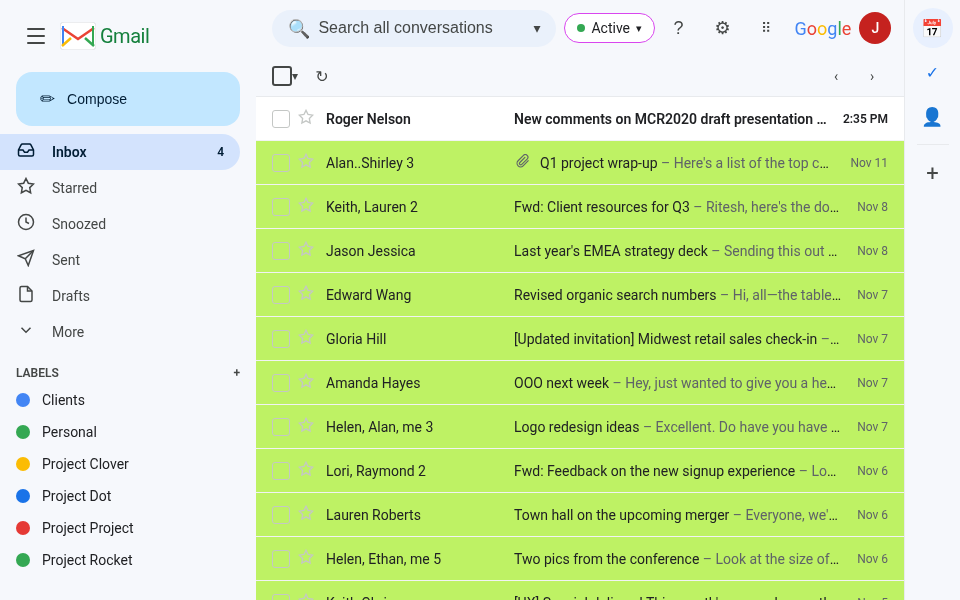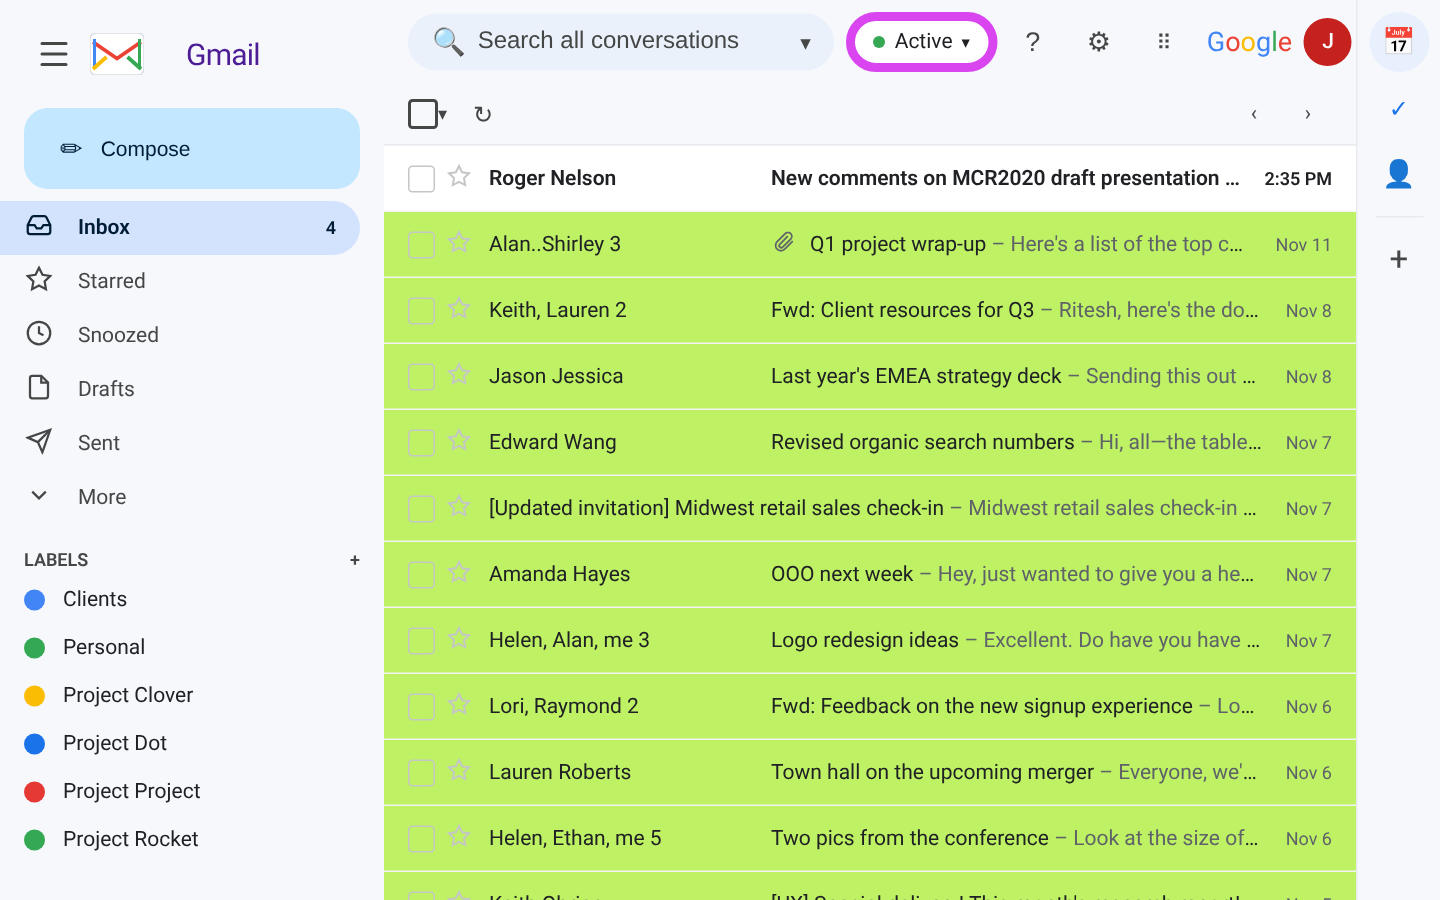--- a/index.html
+++ b/index.html
@@ -34,21 +34,21 @@
     .topbar { display: flex; align-items: center; padding: 8px 16px; gap: 8px; background: #f6f8fc; flex-shrink: 0; }
     .search-box { flex: 1; display: flex; align-items: center; background: #eaf1fb; border-radius: 24px; padding: 8px 16px; gap: 8px; max-width: 720px; }
     .search-input { border: none; background: transparent; outline: none; flex: 1; font-size: 16px; color: #202124; }
     .search-input::placeholder { color: #444746; }
     .search-icon-svg { color: #444746; font-size: 18px; }
     .dropdown-arrow { color: #444746; cursor: pointer; margin-left: auto; }
 
     .topbar-actions { display: flex; align-items: center; gap: 4px; margin-left: auto; }
     .topbar-btn { width: 40px; height: 40px; border-radius: 50%; display: flex; align-items: center; justify-content: center; cursor: pointer; border: none; background: transparent; color: #444746; font-size: 18px; }
 
-    .active-badge { display: flex; align-items: center; gap: 6px; background: white; border: 6px solid #d946ef; border-radius: 20px; padding: 6px 12px; cursor: pointer; font-size: 14px; }
+    .active-badge { display: flex; align-items: center; gap: 6px; background: white; border: 1px solid #d946ef; border-radius: 20px; padding: 6px 12px; cursor: pointer; font-size: 14px; }
     .active-dot { width: 8px; height: 8px; background: #34a853; border-radius: 50%; }
     .avatar { width: 32px; height: 32px; border-radius: 50%; background: #c5221f; display: flex; align-items: center; justify-content: center; color: white; font-size: 14px; font-weight: 500; cursor: pointer; }
 
     
     .email-list-header { display: flex; align-items: center; padding: 4px 16px; border-bottom: 1px solid #e8eaed; gap: 8px; flex-shrink: 0; }
     .checkbox-area { display: flex; align-items: center; gap: 2px; }
     .check-btn { width: 20px; height: 20px; border: 2px solid #444746; border-radius: 3px; cursor: pointer; background: transparent; display: inline-block; }
     .arrow-down { cursor: pointer; color: #444746; font-size: 12px; margin-left: -2px; }
     .refresh-btn { width: 32px; height: 32px; display: flex; align-items: center; justify-content: center; cursor: pointer; border-radius: 50%; color: #444746; font-size: 16px; }
     .nav-arrows { display: flex; margin-left: auto; gap: 4px; }
@@ -94,21 +94,21 @@
     <div class="gmail-logo">
       <svg class="gmail-m" viewBox="0 0 36 28">
         <path d="M0 4C0 1.8 1.8 0 4 0h28c2.2 0 4 1.8 4 4v20c0 2.2-1.8 4-4 4H4c-2.2 0-4-1.8-4-4V4z" fill="#fff" stroke="#dadce0" stroke-width="1"></path>
         <path d="M2 6l16 11L34 6" stroke="#ea4335" stroke-width="2.5" fill="none"></path>
         <path d="M2 6v16h32V6L18 17 2 6z" fill="none"></path>
         <rect x="2" y="4" width="2" height="20" fill="#4285f4"></rect>
         <rect x="32" y="4" width="2" height="20" fill="#34a853"></rect>
         <path d="M2 24l9-8" stroke="#fbbc04" stroke-width="2.5" fill="none"></path>
         <path d="M34 24l-9-8" stroke="#34a853" stroke-width="2.5" fill="none"></path>
       </svg>
-      <span style="font-size:20px; color:#4c1d95; font-weight:400; letter-spacing:-0.5px;margin-left:24px;">Gmail</span>
+      <span style="font-size:20px; color:#15803d; font-weight:400; letter-spacing:-0.5px;">Gmail</span>
     </div>
   </div>
 
   <button class="compose-btn">
     <span class="compose-icon">✏</span>
     <span>Compose</span>
   </button>
 
   <div id="nav-items-container">
       <div class="nav-item active">
@@ -127,31 +127,31 @@
       </div>
       <div class="nav-item">
         <span class="nav-icon"><svg width="18" height="18" viewBox="0 0 24 24" fill="none" stroke="currentColor" stroke-width="2">
             <circle cx="12" cy="12" r="10"></circle>
             <polyline points="12,6 12,12 16,14"></polyline>
           </svg></span>
         <span>Snoozed</span>
       </div>
       <div class="nav-item">
         <span class="nav-icon"><svg width="18" height="18" viewBox="0 0 24 24" fill="none" stroke="currentColor" stroke-width="2">
+            <line x1="22" y1="2" x2="11" y2="13"></line>
+            <polygon points="22,2 15,22 11,13 2,9 22,2"></polygon>
+          </svg></span>
+        <span>Sent</span>
+      </div>
+      <div class="nav-item">
+        <span class="nav-icon"><svg width="18" height="18" viewBox="0 0 24 24" fill="none" stroke="currentColor" stroke-width="2">
             <path d="M14 2H6A2 2 0 004 4V20A2 2 0 006 22H18A2 2 0 0020 20V8L14 2Z"></path>
             <polyline points="14,2 14,8 20,8"></polyline>
           </svg></span>
         <span>Drafts</span>
-      </div>
-      <div class="nav-item">
-        <span class="nav-icon"><svg width="18" height="18" viewBox="0 0 24 24" fill="none" stroke="currentColor" stroke-width="2">
-            <line x1="22" y1="2" x2="11" y2="13"></line>
-            <polygon points="22,2 15,22 11,13 2,9 22,2"></polygon>
-          </svg></span>
-        <span>Sent</span>
       </div>
       <div class="nav-item">
         <span class="nav-icon"><svg width="18" height="18" viewBox="0 0 24 24" fill="none" stroke="currentColor" stroke-width="2">
             <polyline points="6,9 12,15 18,9"></polyline>
           </svg></span>
         <span>More</span>
       </div>
     </div>
 
   <div class="section-header">
@@ -271,20 +271,21 @@
           </svg></span>
         <span class="sender">Edward Wang</span>
         <span class="email-content"><span class="email-subject">Revised organic search numbers</span> <span class="email-preview">– Hi, all—the table below contains the revised numbe...</span></span>
         <span class="email-time">Nov 7</span>
       </div>
       <div class="email-row read">
         <span class="row-check"></span>
         <span class="row-star"><svg width="16" height="16" viewBox="0 0 24 24" fill="none" stroke="#c4c7c5" stroke-width="2">
             <polygon points="12,2 15.09,8.26 22,9.27 17,14.14 18.18,21.02 12,17.77 5.82,21.02 7,14.14 2,9.27 8.91,8.26"></polygon>
           </svg></span>
+        <span class="sender">Gloria Hill</span>
         <span class="email-content"><span class="email-subject">[Updated invitation] Midwest retail sales check-in</span> <span class="email-preview">– Midwest retail sales check-in @ Tu...</span></span>
         <span class="email-time">Nov 7</span>
       </div>
       <div class="email-row read">
         <span class="row-check"></span>
         <span class="row-star"><svg width="16" height="16" viewBox="0 0 24 24" fill="none" stroke="#c4c7c5" stroke-width="2">
             <polygon points="12,2 15.09,8.26 22,9.27 17,14.14 18.18,21.02 12,17.77 5.82,21.02 7,14.14 2,9.27 8.91,8.26"></polygon>
           </svg></span>
         <span class="sender">Amanda Hayes</span>
         <span class="email-content"><span class="email-subject">OOO next week</span> <span class="email-preview">– Hey, just wanted to give you a heads-up that I'll be OOO next week. If ...</span></span>

